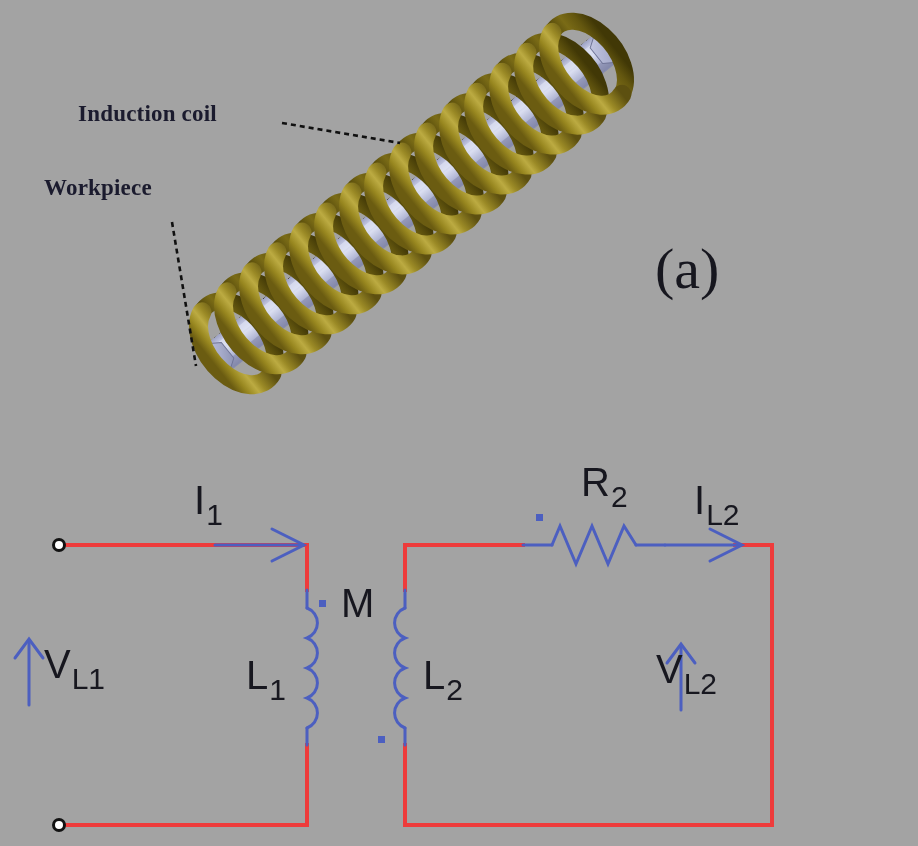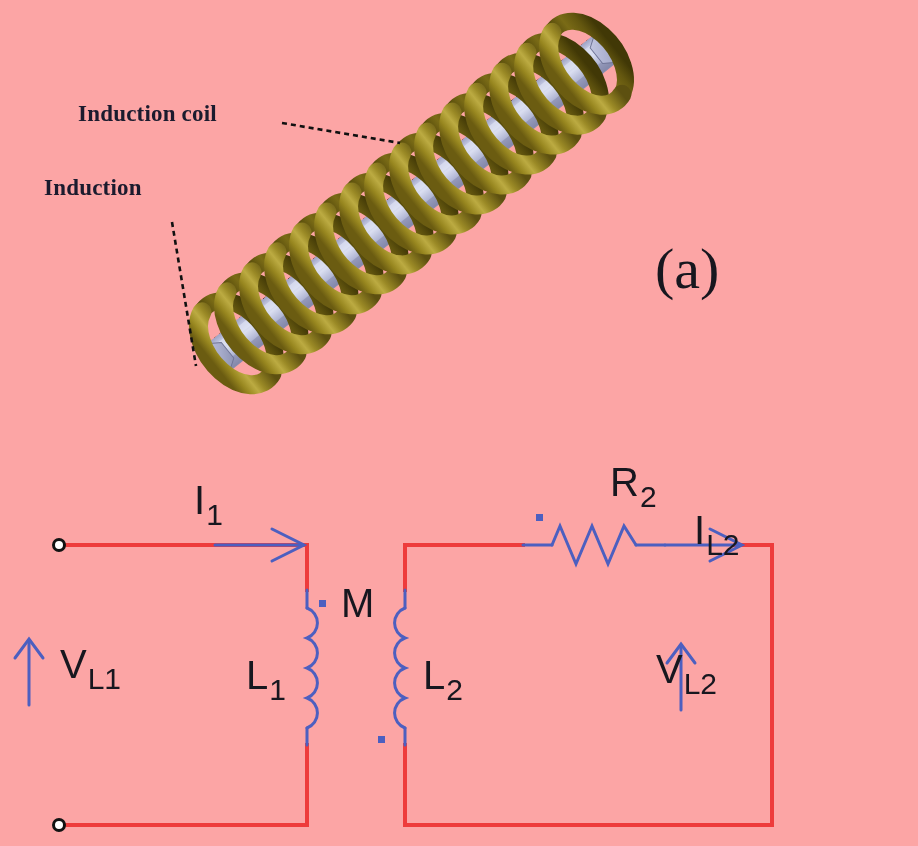--- a/index.html
+++ b/index.html
@@ -12,21 +12,21 @@
     font-family: "Liberation Sans", sans-serif;
     width: 918px;
     height: 846px;
     overflow: hidden;
     position: relative;
   }
   #figure {
     position: relative;
     width: 918px;
     height: 846px;
-    background: #fca5a5;
+    background: #a3a3a3;
     text-decoration: underline;
   }
   .panel {
     position: absolute;
   }
   
   #panel-a {
     left: 0;
     top: 0;
     width: 918px;
@@ -220,21 +220,21 @@
       </g>
 
       <g>
         <line x1="282" y1="123" x2="400" y2="143" stroke="#101010" stroke-width="2.6" stroke-dasharray="5 4"></line>
         <line x1="172" y1="222" x2="196" y2="366" stroke="#101010" stroke-width="2.6" stroke-dasharray="5 4"></line>
       </g>
     </svg>
 
     <div class="annot-label" id="label-induction-coil">Induction coil</div>
 
-    <div class="annot-label" id="label-workpiece">Induction</div>
+    <div class="annot-label" id="label-workpiece">Workpiece</div>
 
     <div class="part-letter" id="letter-a">(a)</div>
   </div>
 
   <div class="panel" id="panel-b">
 
     <svg id="circuit-art" width="918" height="406" viewBox="0 0 918 406">
 
       <g stroke="#ee3b3b" stroke-width="4" fill="none" stroke-linecap="square">
 
@@ -317,41 +317,41 @@
       <g>
         <circle cx="59" cy="105" r="5.5" fill="#ffffff" stroke="#121212" stroke-width="3"></circle>
         <circle cx="59" cy="385" r="5.5" fill="#ffffff" stroke="#121212" stroke-width="3"></circle>
       </g>
     </svg>
 
     <div class="ckt-label" style="left:194px; top:40px;">
       <span class="base">I</span><span class="sub">1</span>
     </div>
 
-    <div class="ckt-label" style="left:60px; top:204px;">
+    <div class="ckt-label" style="left:44px; top:204px;">
       <span class="base">V</span><span class="sub">L1</span>
     </div>
 
     <div class="ckt-label" style="left:246px; top:215px;">
       <span class="base">L</span><span class="sub">1</span>
     </div>
 
     <div class="ckt-label" style="left:341px; top:143px;">
       <span class="base">M</span><span class="sub"></span>
     </div>
 
     <div class="ckt-label" style="left:423px; top:215px;">
       <span class="base">L</span><span class="sub">2</span>
     </div>
 
-    <div class="ckt-label" style="left:581px; top:22px;margin-left:29px;">
+    <div class="ckt-label" style="left:581px; top:22px;">
       <span class="base">R</span><span class="sub">2</span>
     </div>
 
-    <div class="ckt-label" style="left:694px; top:40px;margin-top:30px;">
+    <div class="ckt-label" style="left:694px; top:40px;">
       <span class="base">I</span><span class="sub">L2</span>
     </div>
 
     <div class="ckt-label" style="left:656px; top:209px;">
       <span class="base">V</span><span class="sub">L2</span>
     </div>
 
   </div>
 
 </div>

